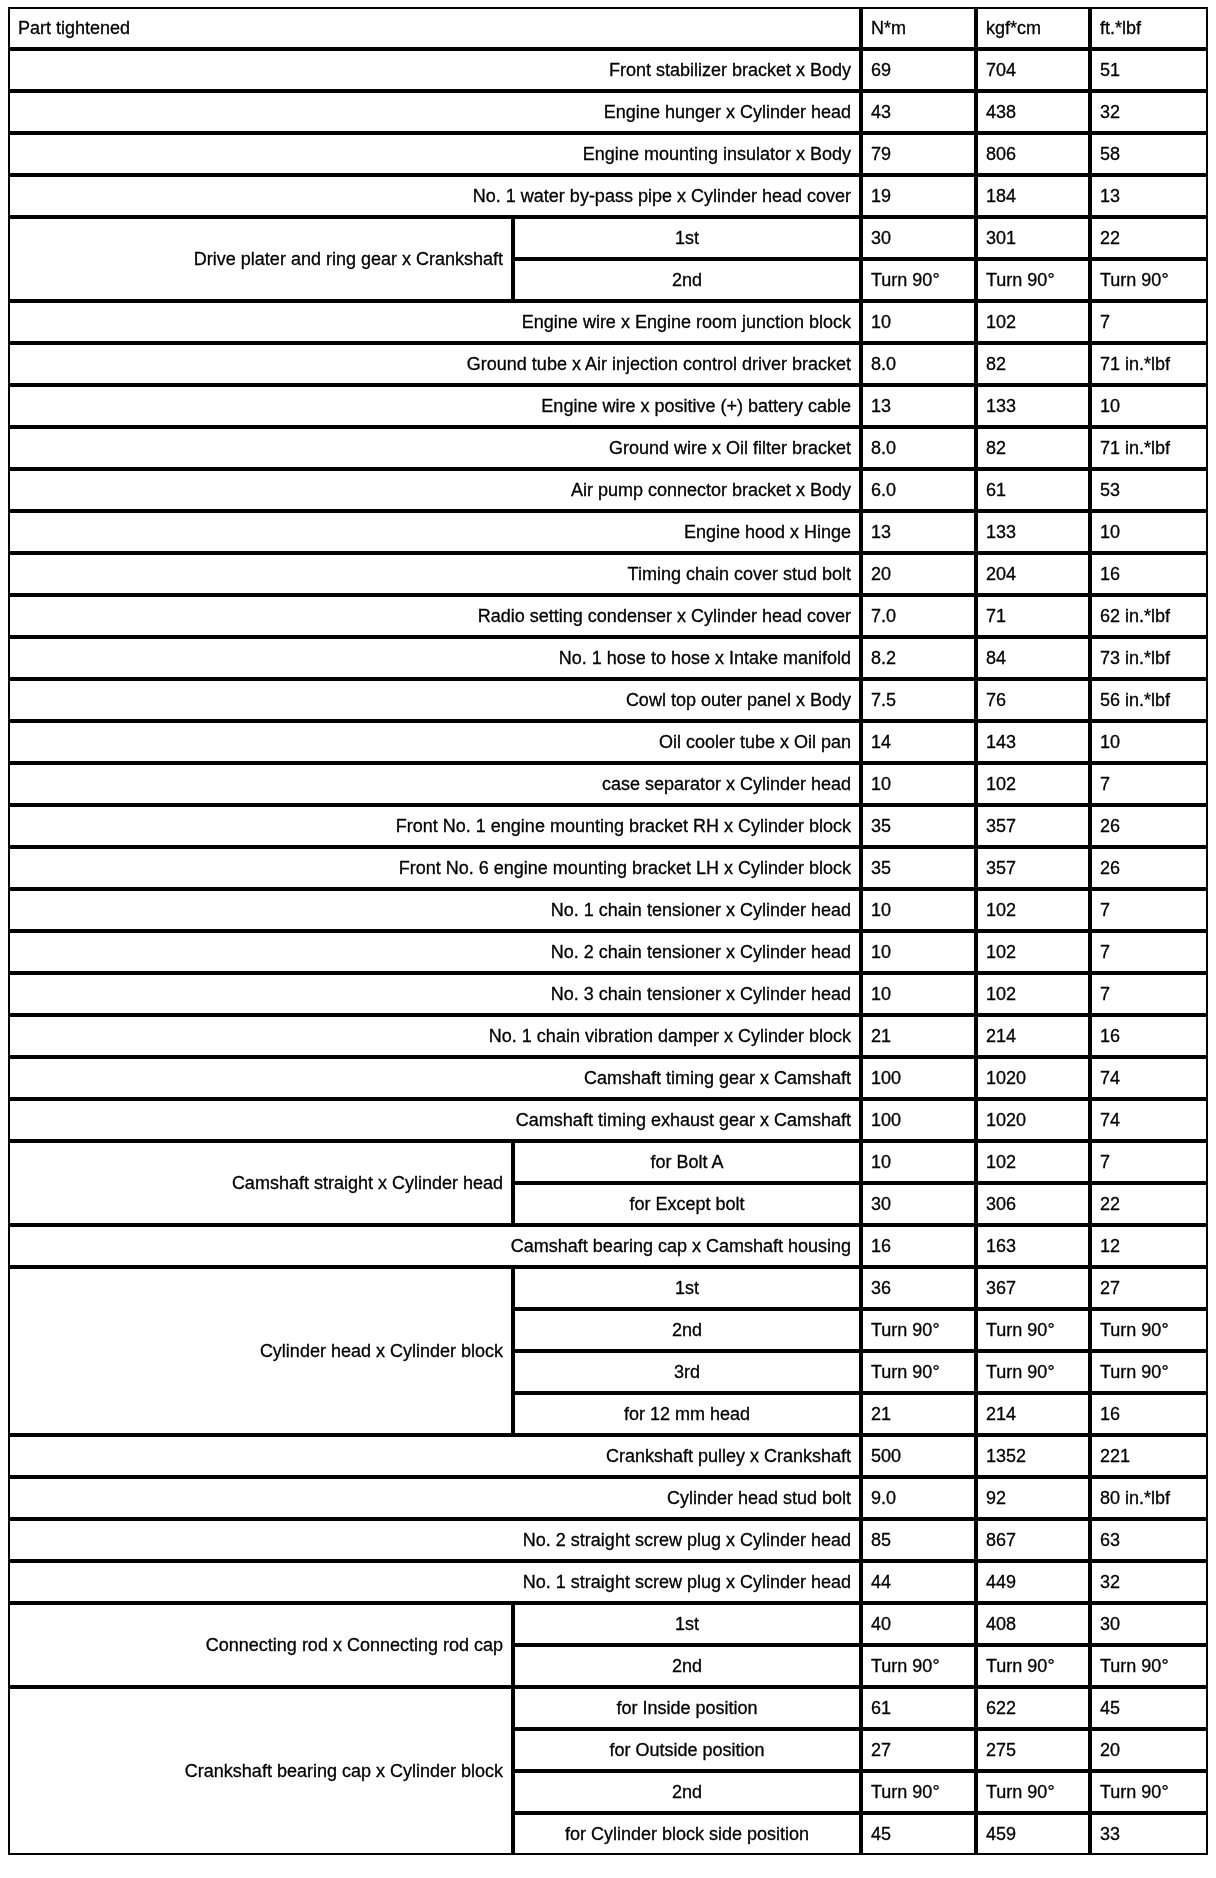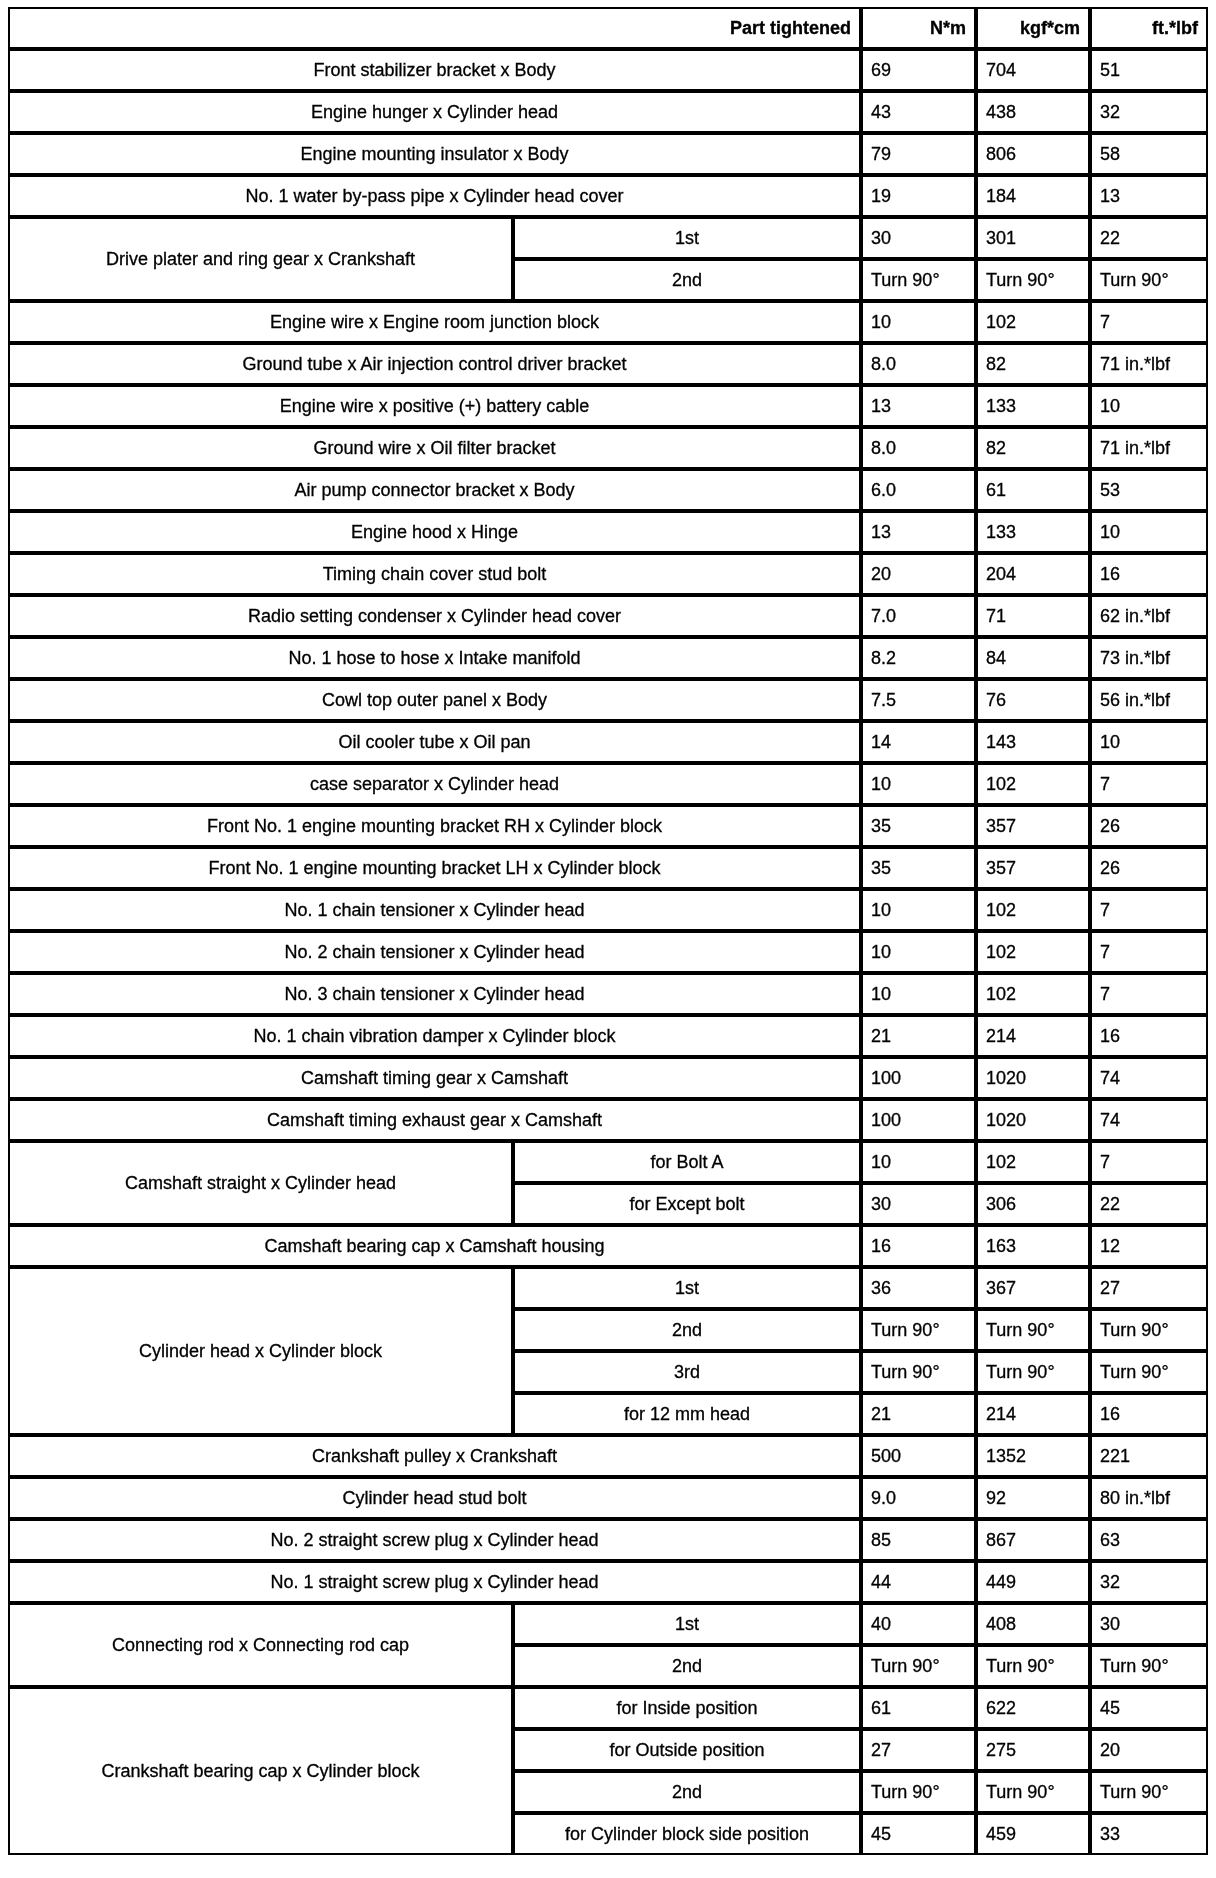--- a/index.html
+++ b/index.html
@@ -23,24 +23,24 @@
     padding: 2px 8px;
     font-size: 18px;
     line-height: 1.15;
     vertical-align: middle;
     overflow: hidden;
     white-space: nowrap;
     background: #fff;
     -webkit-text-stroke: 0.3px #000;
   }
   table.spec th {
-    font-weight: bold;
-    text-align: right;
+    font-weight: normal;
+    text-align: left;
   }
-  td.part  { text-align: center; }
+  td.part  { text-align: right; }
   td.stage { text-align: center; }
   td.val   { text-align: left; }
 </style>
 </head>
 <body>
 
 <div class="page">
   <table class="spec">
     <colgroup>
       <col style="width:505px">
@@ -167,21 +167,21 @@
           <td class="val">102</td>
           <td class="val">7</td>
         </tr>
         <tr>
           <td class="part" colspan="2">Front No. 1 engine mounting bracket RH x Cylinder block</td>
           <td class="val">35</td>
           <td class="val">357</td>
           <td class="val">26</td>
         </tr>
         <tr>
-          <td class="part" colspan="2">Front No. 1 engine mounting bracket LH x Cylinder block</td>
+          <td class="part" colspan="2">Front No. 6 engine mounting bracket LH x Cylinder block</td>
           <td class="val">35</td>
           <td class="val">357</td>
           <td class="val">26</td>
         </tr>
         <tr>
           <td class="part" colspan="2">No. 1 chain tensioner x Cylinder head</td>
           <td class="val">10</td>
           <td class="val">102</td>
           <td class="val">7</td>
         </tr>

